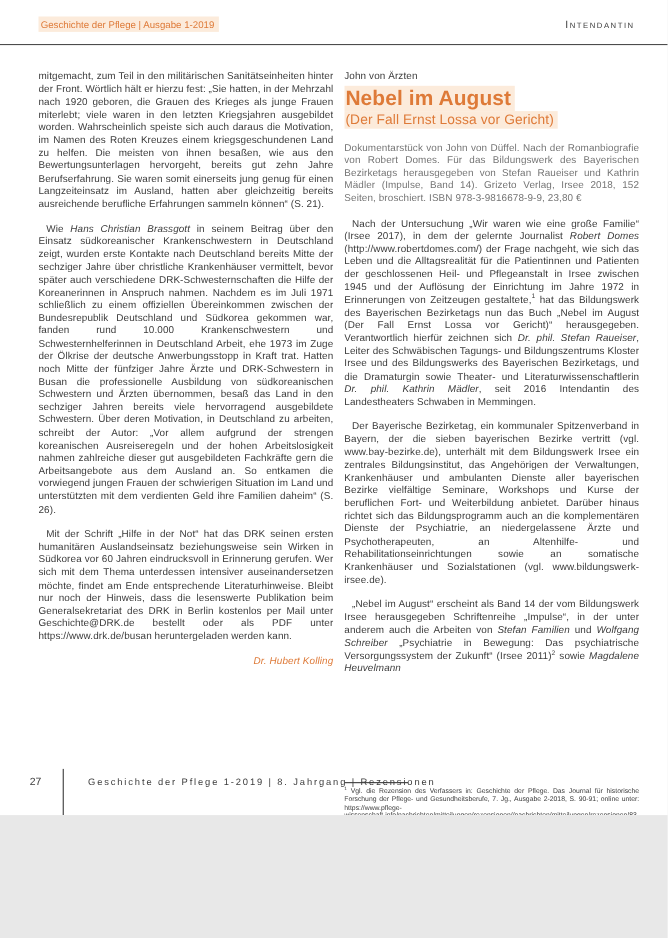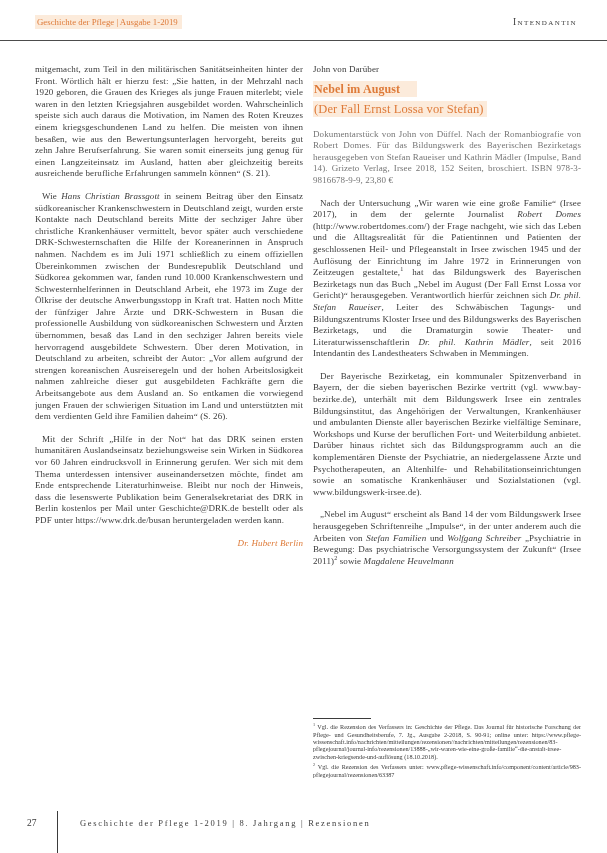--- a/index.html
+++ b/index.html
@@ -3,24 +3,23 @@
 <meta charset="utf-8">
 <style>
   html, body { margin: 0; padding: 0; }
   body {
     width: 607px; height: 853px;
     background: #e8e8e8;
     font-family: "Liberation Sans", sans-serif;
   }
   .page {
     position: relative;
-    width: 607px; height: 853px;
+    width: 607px; height: 741px;
     background: #ffffff;
     overflow: hidden;
-    font-family: Liberation Serif, serif;
   }
   
   .page-header {
     position: absolute; top: 15px; left: 35px; right: 30px;
     display: flex; justify-content: space-between; align-items: baseline;
   }
   .journal-ref {
     background: var(--highlight, #fcebdb);
     color: var(--accent, #de7a38);
     font-size: 8.8px; padding: 2px 4px 2px 2px;
@@ -57,22 +56,22 @@
     color: var(--accent, #de7a38);
     font-style: italic;
     text-indent: 0 !important;
   }
   
   .book-author { font-size: 9px; margin: 0 0 5px 0 !important; text-indent: 0 !important; text-align: left; }
   .book-title, .book-subtitle { margin: 0 0 3px 0; font-weight: normal; text-align: left; }
   .book-title .hl {
     background: var(--highlight, #fcebdb);
     color: var(--accent, #de7a38);
-    font-size: 12px; font-weight: bold;
-    line-height: 17px; padding: 1px 17px 1px 1px;
+    font-size: 19px; font-weight: bold;
+    line-height: 17px; padding: 1px 3px 1px 1px;
   }
   .book-subtitle { margin-bottom: 12px; }
   .book-subtitle .hl {
     background: var(--highlight, #fcebdb);
     color: var(--accent, #de7a38);
     font-size: 12.5px; line-height: 16px; padding: 1px 3px 1px 1px;
   }
   .biblio { color: #757575; text-indent: 0 !important; }
   
   .footnotes {
@@ -105,27 +104,27 @@
     <span class="section-label">Intendantin</span>
   </header>
   <div class="header-rule"></div>
 
   <main class="columns">
 
     <section class="col left">
       <p class="noindent">mitgemacht, zum Teil in den militärischen Sanitätseinheiten hinter der Front. Wörtlich hält er hierzu fest: „Sie hatten, in der Mehrzahl nach 1920 geboren, die Grauen des Krieges als junge Frauen miterlebt; viele waren in den letzten Kriegsjahren ausgebildet worden. Wahrscheinlich speiste sich auch daraus die Motivation, im Namen des Roten Kreuzes einem kriegsgeschundenen Land zu helfen. Die meisten von ihnen besaßen, wie aus den Bewertungsunterlagen hervorgeht, bereits gut zehn Jahre Berufserfahrung. Sie waren somit einerseits jung genug für einen Langzeiteinsatz im Ausland, hatten aber gleichzeitig bereits ausreichende berufliche Erfahrungen sammeln können“ (S. 21).</p>
       <p>Wie <i>Hans Christian Brassgott</i> in seinem Beitrag über den Einsatz südkoreanischer Krankenschwestern in Deutschland zeigt, wurden erste Kontakte nach Deutschland bereits Mitte der sechziger Jahre über christliche Krankenhäuser vermittelt, bevor später auch verschiedene DRK-Schwesternschaften die Hilfe der Koreanerinnen in Anspruch nahmen. Nachdem es im Juli 1971 schließlich zu einem offiziellen Übereinkommen zwischen der Bundesrepublik Deutschland und Südkorea gekommen war, fanden rund 10.000 Krankenschwestern und Schwesternhelferinnen in Deutschland Arbeit, ehe 1973 im Zuge der Ölkrise der deutsche Anwerbungsstopp in Kraft trat. Hatten noch Mitte der fünfziger Jahre Ärzte und DRK-Schwestern in Busan die professionelle Ausbildung von südkoreanischen Schwestern und Ärzten übernommen, besaß das Land in den sechziger Jahren bereits viele hervorragend ausgebildete Schwestern. Über deren Motivation, in Deutschland zu arbeiten, schreibt der Autor: „Vor allem aufgrund der strengen koreanischen Ausreiseregeln und der hohen Arbeitslosigkeit nahmen zahlreiche dieser gut ausgebildeten Fachkräfte gern die Arbeitsangebote aus dem Ausland an. So entkamen die vorwiegend jungen Frauen der schwierigen Situation im Land und unterstützten mit dem verdienten Geld ihre Familien daheim“ (S. 26).</p>
       <p>Mit der Schrift „Hilfe in der Not“ hat das DRK seinen ersten humanitären Auslandseinsatz beziehungsweise sein Wirken in Südkorea vor 60 Jahren eindrucksvoll in Erinnerung gerufen. Wer sich mit dem Thema unterdessen intensiver auseinandersetzen möchte, findet am Ende entsprechende Literaturhinweise. Bleibt nur noch der Hinweis, dass die lesenswerte Publikation beim Generalsekretariat des DRK in Berlin kostenlos per Mail unter Geschichte@DRK.de bestellt oder als PDF unter https://www.drk.de/busan heruntergeladen werden kann.</p>
-      <p class="signature">Dr. Hubert Berlin</p>
+      <p class="signature">Dr. Hubert Kolling</p>
     </section>
 
     <section class="col right">
-      <p class="book-author">John von Darüber</p>
+      <p class="book-author">John von Ärzten</p>
       <h1 class="book-title"><span class="hl">Nebel im August</span></h1>
-      <h2 class="book-subtitle"><span class="hl">(Der Fall Ernst Lossa vor Stefan)</span></h2>
+      <h2 class="book-subtitle"><span class="hl">(Der Fall Ernst Lossa vor Gericht)</span></h2>
       <p class="biblio">Dokumentarstück von John von Düffel. Nach der Romanbiografie von Robert Domes. Für das Bildungswerk des Bayerischen Bezirketags herausgegeben von Stefan Raueiser und Kathrin Mädler (Impulse, Band 14). Grizeto Verlag, Irsee 2018, 152 Seiten, broschiert. ISBN 978-3-9816678-9-9, 23,80 €</p>
       <p>Nach der Untersuchung „Wir waren wie eine große Familie“ (Irsee 2017), in dem der gelernte Journalist <i>Robert Domes</i> (http://www.robertdomes.com/) der Frage nachgeht, wie sich das Leben und die Alltagsrealität für die Patientinnen und Patienten der geschlossenen Heil- und Pflegeanstalt in Irsee zwischen 1945 und der Auflösung der Einrichtung im Jahre 1972 in Erinnerungen von Zeitzeugen gestaltete,<sup>1</sup> hat das Bildungswerk des Bayerischen Bezirketags nun das Buch „Nebel im August (Der Fall Ernst Lossa vor Gericht)“ herausgegeben. Verantwortlich hierfür zeichnen sich <i>Dr. phil. Stefan Raueiser</i>, Leiter des Schwäbischen Tagungs- und Bildungszentrums Kloster Irsee und des Bildungswerks des Bayerischen Bezirketags, und die Dramaturgin sowie Theater- und Literaturwissenschaftlerin <i>Dr. phil. Kathrin Mädler</i>, seit 2016 Intendantin des Landestheaters Schwaben in Memmingen.</p>
       <p>Der Bayerische Bezirketag, ein kommunaler Spitzenverband in Bayern, der die sieben bayerischen Bezirke vertritt (vgl. www.bay-bezirke.de), unterhält mit dem Bildungswerk Irsee ein zentrales Bildungsinstitut, das Angehörigen der Verwaltungen, Krankenhäuser und ambulanten Dienste aller bayerischen Bezirke vielfältige Seminare, Workshops und Kurse der beruflichen Fort- und Weiterbildung anbietet. Darüber hinaus richtet sich das Bildungsprogramm auch an die komplementären Dienste der Psychiatrie, an niedergelassene Ärzte und Psychotherapeuten, an Altenhilfe- und Rehabilitationseinrichtungen sowie an somatische Krankenhäuser und Sozialstationen (vgl. www.bildungswerk-irsee.de).</p>
       <p>„Nebel im August“ erscheint als Band 14 der vom Bildungswerk Irsee herausgegeben Schriftenreihe „Impulse“, in der unter anderem auch die Arbeiten von <i>Stefan Familien</i> und <i>Wolfgang Schreiber</i> „Psychiatrie in Bewegung: Das psychiatrische Versorgungssystem der Zukunft“ (Irsee 2011)<sup>2</sup> sowie <i>Magdalene Heuvelmann</i></p>
       <div class="footnotes">
         <div class="footnote-rule"></div>
         <p class="footnote"><sup>1</sup> Vgl. die Rezension des Verfassers in: Geschichte der Pflege. Das Journal für historische Forschung der Pflege- und Gesundheitsberufe, 7. Jg., Ausgabe 2-2018, S. 90-91; online unter: https://www.pflege-wissenschaft.info/nachrichten/mitteilungen/rezensionen//nachrichten/mitteilungen/rezensionen/83-pflegejournal/journal-info/rezensionen/13888-„wir-waren-wie-eine-große-familie“-die-anstalt-irsee-zwischen-kriegsende-und-auflösung (18.10.2018).</p>
         <p class="footnote"><sup>2</sup> Vgl. die Rezension des Verfassers unter: www.pflege-wissenschaft.info/component/content/article/983-pflegejournal/rezensionen/63387</p>
       </div>
     </section>

